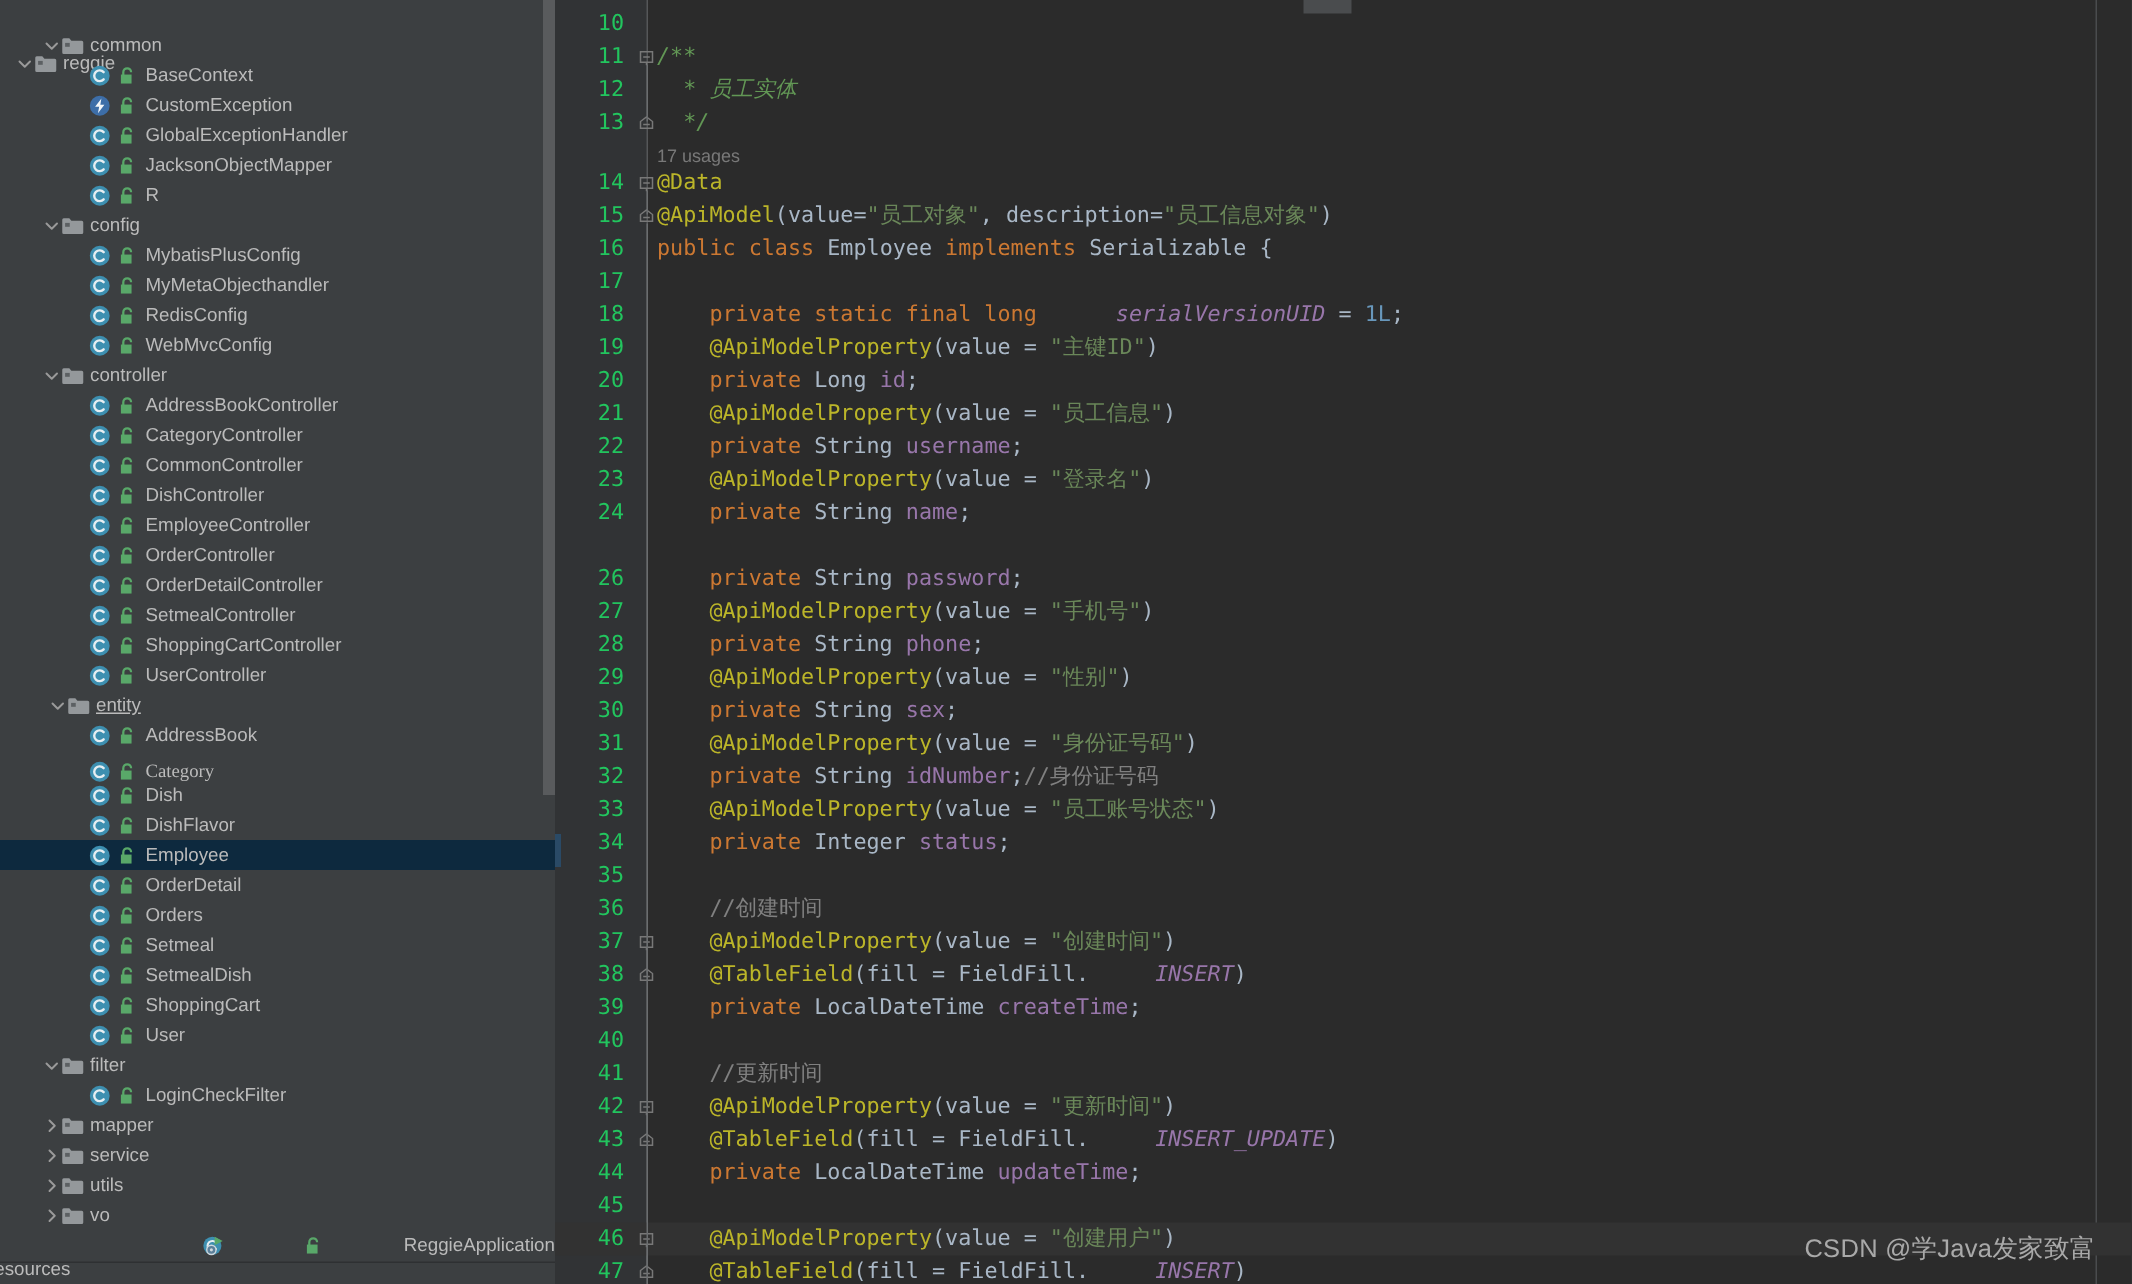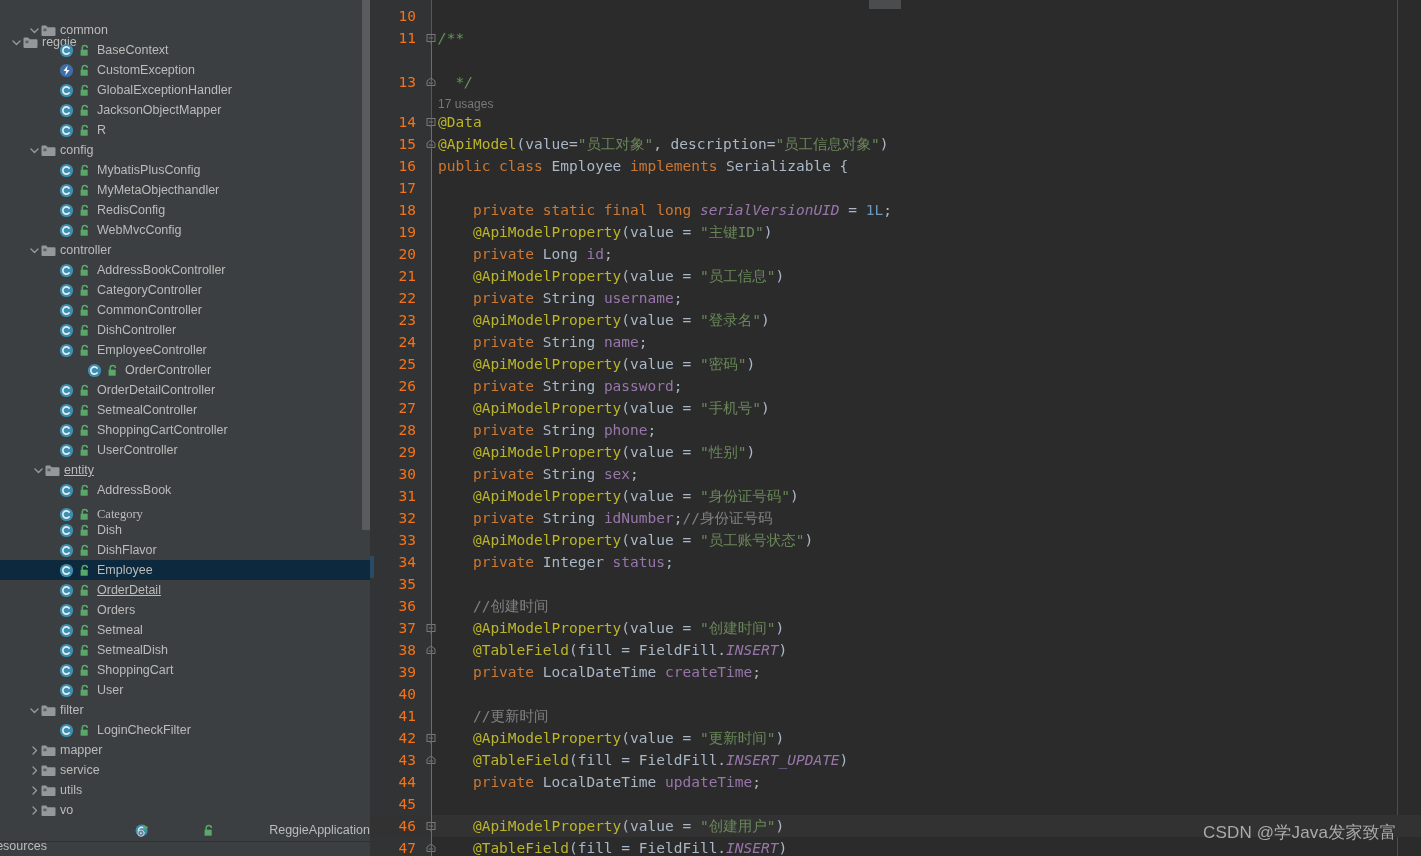--- a/index.html
+++ b/index.html
@@ -134,21 +134,21 @@
     height: 22px;
     width: 100%;
     line-height: 22px;
     white-space: pre;
   }
   .code-line.current { background: #323232; }
   .ln {
     position: absolute;
     left: 0; width: 46px;
     text-align: right;
-    color: #f97316;
+    color: #22c55e;
     font-family: "DejaVu Sans Mono", "Liberation Mono", monospace;
     font-size: 14.5px;
   }
   .code-text {
     position: absolute;
     left: 68px;
     color: #a9b7c6;
   }
   .inlay {
     position: absolute;
@@ -172,21 +172,21 @@
 
   
   .kw  { color: #cc7832; }
   .ann { color: #bbb529; }
   .str { color: #6a8759; }
   .cmt { color: #629755; font-style: italic; }
   .lcmt{ color: #808080; }
   .fld { color: #9876aa; }
   .typ { color: #a9b7c6; }
   .num { color: #6897bb; }
-  .stat{ color: #9876aa; font-style: italic; }
+  .stat{ color: #9876aa; font-style: italic; margin-left: 44px; }
   .cname { color: #a9b7c6; }
 
   
   #top-hint-block {
     position: absolute;
     left: 499px; top: 0px;
     width: 32px; height: 9px;
     background: #4a4c4e;
   }
 
@@ -500,21 +500,21 @@
             </svg>
           </span>
           <span class="vis-icon">
             <svg width="12" height="13" viewBox="0 0 12 13">
               <path d="M3.2 6 V4.1 A2.6 2.6 0 0 1 8.4 4.1" fill="none" stroke="#59a869" stroke-width="1.5"></path>
               <rect x="1.6" y="5.7" width="7.1" height="6" fill="#59a869"></rect>
             </svg>
           </span>
           <span class="tree-label">EmployeeController</span>
         </div>
-        <div class="tree-row" style="top: 360px; position: absolute; left: 0px; right: 0px; padding-left: 28px;">
+        <div class="tree-row" style="top: 360px; position: absolute; left: 0px; right: 0px;">
           <span style="display: inline-block; width: 46px; flex: 0 0 46px;"></span>
           <span class="tw"></span>
           <span class="tree-icon">
             <svg width="15" height="15" viewBox="0 0 15 15">
               <circle cx="7.5" cy="7.5" r="6.6" fill="#3d8fb0"></circle>
               <path d="M10.1 5.1 A3.6 3.6 0 1 0 10.1 9.9" fill="none" stroke="#e6eef2" stroke-width="1.6" stroke-linecap="round"></path>
             </svg>
           </span>
           <span class="vis-icon">
             <svg width="12" height="13" viewBox="0 0 12 13">
@@ -685,21 +685,21 @@
             </svg>
           </span>
           <span class="vis-icon">
             <svg width="12" height="13" viewBox="0 0 12 13">
               <path d="M3.2 6 V4.1 A2.6 2.6 0 0 1 8.4 4.1" fill="none" stroke="#59a869" stroke-width="1.5"></path>
               <rect x="1.6" y="5.7" width="7.1" height="6" fill="#59a869"></rect>
             </svg>
           </span>
           <span class="tree-label">Employee</span>
         </div>
-        <div class="tree-row" style="top: 580px; position: absolute; left: 0px; right: 0px; text-decoration: underline;">
+        <div class="tree-row" style="top: 580px; position: absolute; left: 0px; right: 0px;">
           <span style="display: inline-block; width: 46px; flex: 0 0 46px;"></span>
           <span class="tw"></span>
           <span class="tree-icon">
             <svg width="15" height="15" viewBox="0 0 15 15">
               <circle cx="7.5" cy="7.5" r="6.6" fill="#3d8fb0"></circle>
               <path d="M10.1 5.1 A3.6 3.6 0 1 0 10.1 9.9" fill="none" stroke="#e6eef2" stroke-width="1.6" stroke-linecap="round"></path>
             </svg>
           </span>
           <span class="vis-icon">
             <svg width="12" height="13" viewBox="0 0 12 13">
@@ -924,20 +924,21 @@
     <div id="right-margin-line"></div>
     <div id="top-hint-block"></div>
     <div id="code-area">
         <div class="code-line" style="top: 93px;"><span class="inlay">17 usages</span></div>
         <div class="code-line" style="top: 5px;"><span class="ln">10</span><span class="code-text"></span></div>
         <div class="code-line" style="top: 27px;"><span class="ln">11</span><span class="fold"><svg width="11" height="11" viewBox="0 0 11 11">
               <rect x="1" y="1.5" width="8" height="7" fill="none" stroke="#787878" stroke-width="1"></rect>
               <path d="M5 8.5 L5 10.5" stroke="#787878" stroke-width="1"></path>
               <path d="M2.8 5 H7.2" stroke="#787878" stroke-width="1"></path>
             </svg></span><span class="code-text"><span class="cmt">/**</span></span></div>
+        <div class="code-line" style="top: 49px;"><span class="ln">12</span><span class="code-text"><span class="cmt">  * 员工实体</span></span></div>
         <div class="code-line" style="top: 71px;"><span class="ln">13</span><span class="fold"><svg width="11" height="11" viewBox="0 0 11 11">
               <path d="M1 4 L5 1 L9 4 V8.5 H1 Z" fill="none" stroke="#787878" stroke-width="1"></path>
               <path d="M2.8 6 H7.2" stroke="#787878" stroke-width="1"></path>
             </svg></span><span class="code-text"><span class="cmt">  */</span></span></div>
         <div class="code-line" style="top: 111px;"><span class="ln">14</span><span class="fold"><svg width="11" height="11" viewBox="0 0 11 11">
               <rect x="1" y="1.5" width="8" height="7" fill="none" stroke="#787878" stroke-width="1"></rect>
               <path d="M5 8.5 L5 10.5" stroke="#787878" stroke-width="1"></path>
               <path d="M2.8 5 H7.2" stroke="#787878" stroke-width="1"></path>
             </svg></span><span class="code-text"><span class="ann">@Data</span></span></div>
         <div class="code-line" style="top: 133px;"><span class="ln">15</span><span class="fold"><svg width="11" height="11" viewBox="0 0 11 11">
@@ -946,21 +947,20 @@
             </svg></span><span class="code-text"><span class="ann">@ApiModel</span><span class="typ">(value=</span><span class="str">"员工对象"</span><span class="typ">, description=</span><span class="str">"员工信息对象"</span><span class="typ">)</span></span></div>
         <div class="code-line" style="top: 155px;"><span class="ln">16</span><span class="code-text"><span class="kw">public class </span><span class="cname">Employee </span><span class="kw">implements </span><span class="cname">Serializable {</span></span></div>
         <div class="code-line" style="top: 177px;"><span class="ln">17</span><span class="code-text"></span></div>
         <div class="code-line" style="top: 199px;"><span class="ln">18</span><span class="code-text"><span class="typ">    </span><span class="kw">private static final long </span><span class="stat">serialVersionUID</span><span class="typ"> = </span><span class="num">1L</span><span class="typ">;</span></span></div>
         <div class="code-line" style="top: 221px;"><span class="ln">19</span><span class="code-text"><span class="typ">    </span><span class="ann">@ApiModelProperty</span><span class="typ">(value = </span><span class="str">"主键ID"</span><span class="typ">)</span></span></div>
         <div class="code-line" style="top: 243px;"><span class="ln">20</span><span class="code-text"><span class="typ">    </span><span class="kw">private </span><span class="typ">Long </span><span class="fld">id</span><span class="typ">;</span></span></div>
         <div class="code-line" style="top: 265px;"><span class="ln">21</span><span class="code-text"><span class="typ">    </span><span class="ann">@ApiModelProperty</span><span class="typ">(value = </span><span class="str">"员工信息"</span><span class="typ">)</span></span></div>
         <div class="code-line" style="top: 287px;"><span class="ln">22</span><span class="code-text"><span class="typ">    </span><span class="kw">private </span><span class="typ">String </span><span class="fld">username</span><span class="typ">;</span></span></div>
         <div class="code-line" style="top: 309px;"><span class="ln">23</span><span class="code-text"><span class="typ">    </span><span class="ann">@ApiModelProperty</span><span class="typ">(value = </span><span class="str">"登录名"</span><span class="typ">)</span></span></div>
         <div class="code-line" style="top: 331px;"><span class="ln">24</span><span class="code-text"><span class="typ">    </span><span class="kw">private </span><span class="typ">String </span><span class="fld">name</span><span class="typ">;</span></span></div>
-        <div class="code-line" style="top: 353px;"><span class="ln">25</span><span class="code-text"><span class="typ">    </span><span class="ann">@ApiModelProperty</span><span class="typ">(value = </span><span class="str">"密码"</span><span class="typ">)</span></span></div>
         <div class="code-line" style="top: 375px;"><span class="ln">26</span><span class="code-text"><span class="typ">    </span><span class="kw">private </span><span class="typ">String </span><span class="fld">password</span><span class="typ">;</span></span></div>
         <div class="code-line" style="top: 397px;"><span class="ln">27</span><span class="code-text"><span class="typ">    </span><span class="ann">@ApiModelProperty</span><span class="typ">(value = </span><span class="str">"手机号"</span><span class="typ">)</span></span></div>
         <div class="code-line" style="top: 419px;"><span class="ln">28</span><span class="code-text"><span class="typ">    </span><span class="kw">private </span><span class="typ">String </span><span class="fld">phone</span><span class="typ">;</span></span></div>
         <div class="code-line" style="top: 441px;"><span class="ln">29</span><span class="code-text"><span class="typ">    </span><span class="ann">@ApiModelProperty</span><span class="typ">(value = </span><span class="str">"性别"</span><span class="typ">)</span></span></div>
         <div class="code-line" style="top: 463px;"><span class="ln">30</span><span class="code-text"><span class="typ">    </span><span class="kw">private </span><span class="typ">String </span><span class="fld">sex</span><span class="typ">;</span></span></div>
         <div class="code-line" style="top: 485px;"><span class="ln">31</span><span class="code-text"><span class="typ">    </span><span class="ann">@ApiModelProperty</span><span class="typ">(value = </span><span class="str">"身份证号码"</span><span class="typ">)</span></span></div>
         <div class="code-line" style="top: 507px;"><span class="ln">32</span><span class="code-text"><span class="typ">    </span><span class="kw">private </span><span class="typ">String </span><span class="fld">idNumber</span><span class="typ">;</span><span class="lcmt">//身份证号码</span></span></div>
         <div class="code-line" style="top: 529px;"><span class="ln">33</span><span class="code-text"><span class="typ">    </span><span class="ann">@ApiModelProperty</span><span class="typ">(value = </span><span class="str">"员工账号状态"</span><span class="typ">)</span></span></div>
         <div class="code-line" style="top: 551px;"><span class="ln">34</span><span class="code-text"><span class="typ">    </span><span class="kw">private </span><span class="typ">Integer </span><span class="fld">status</span><span class="typ">;</span></span></div>
         <div class="code-line" style="top: 573px;"><span class="ln">35</span><span class="code-text"></span></div>

